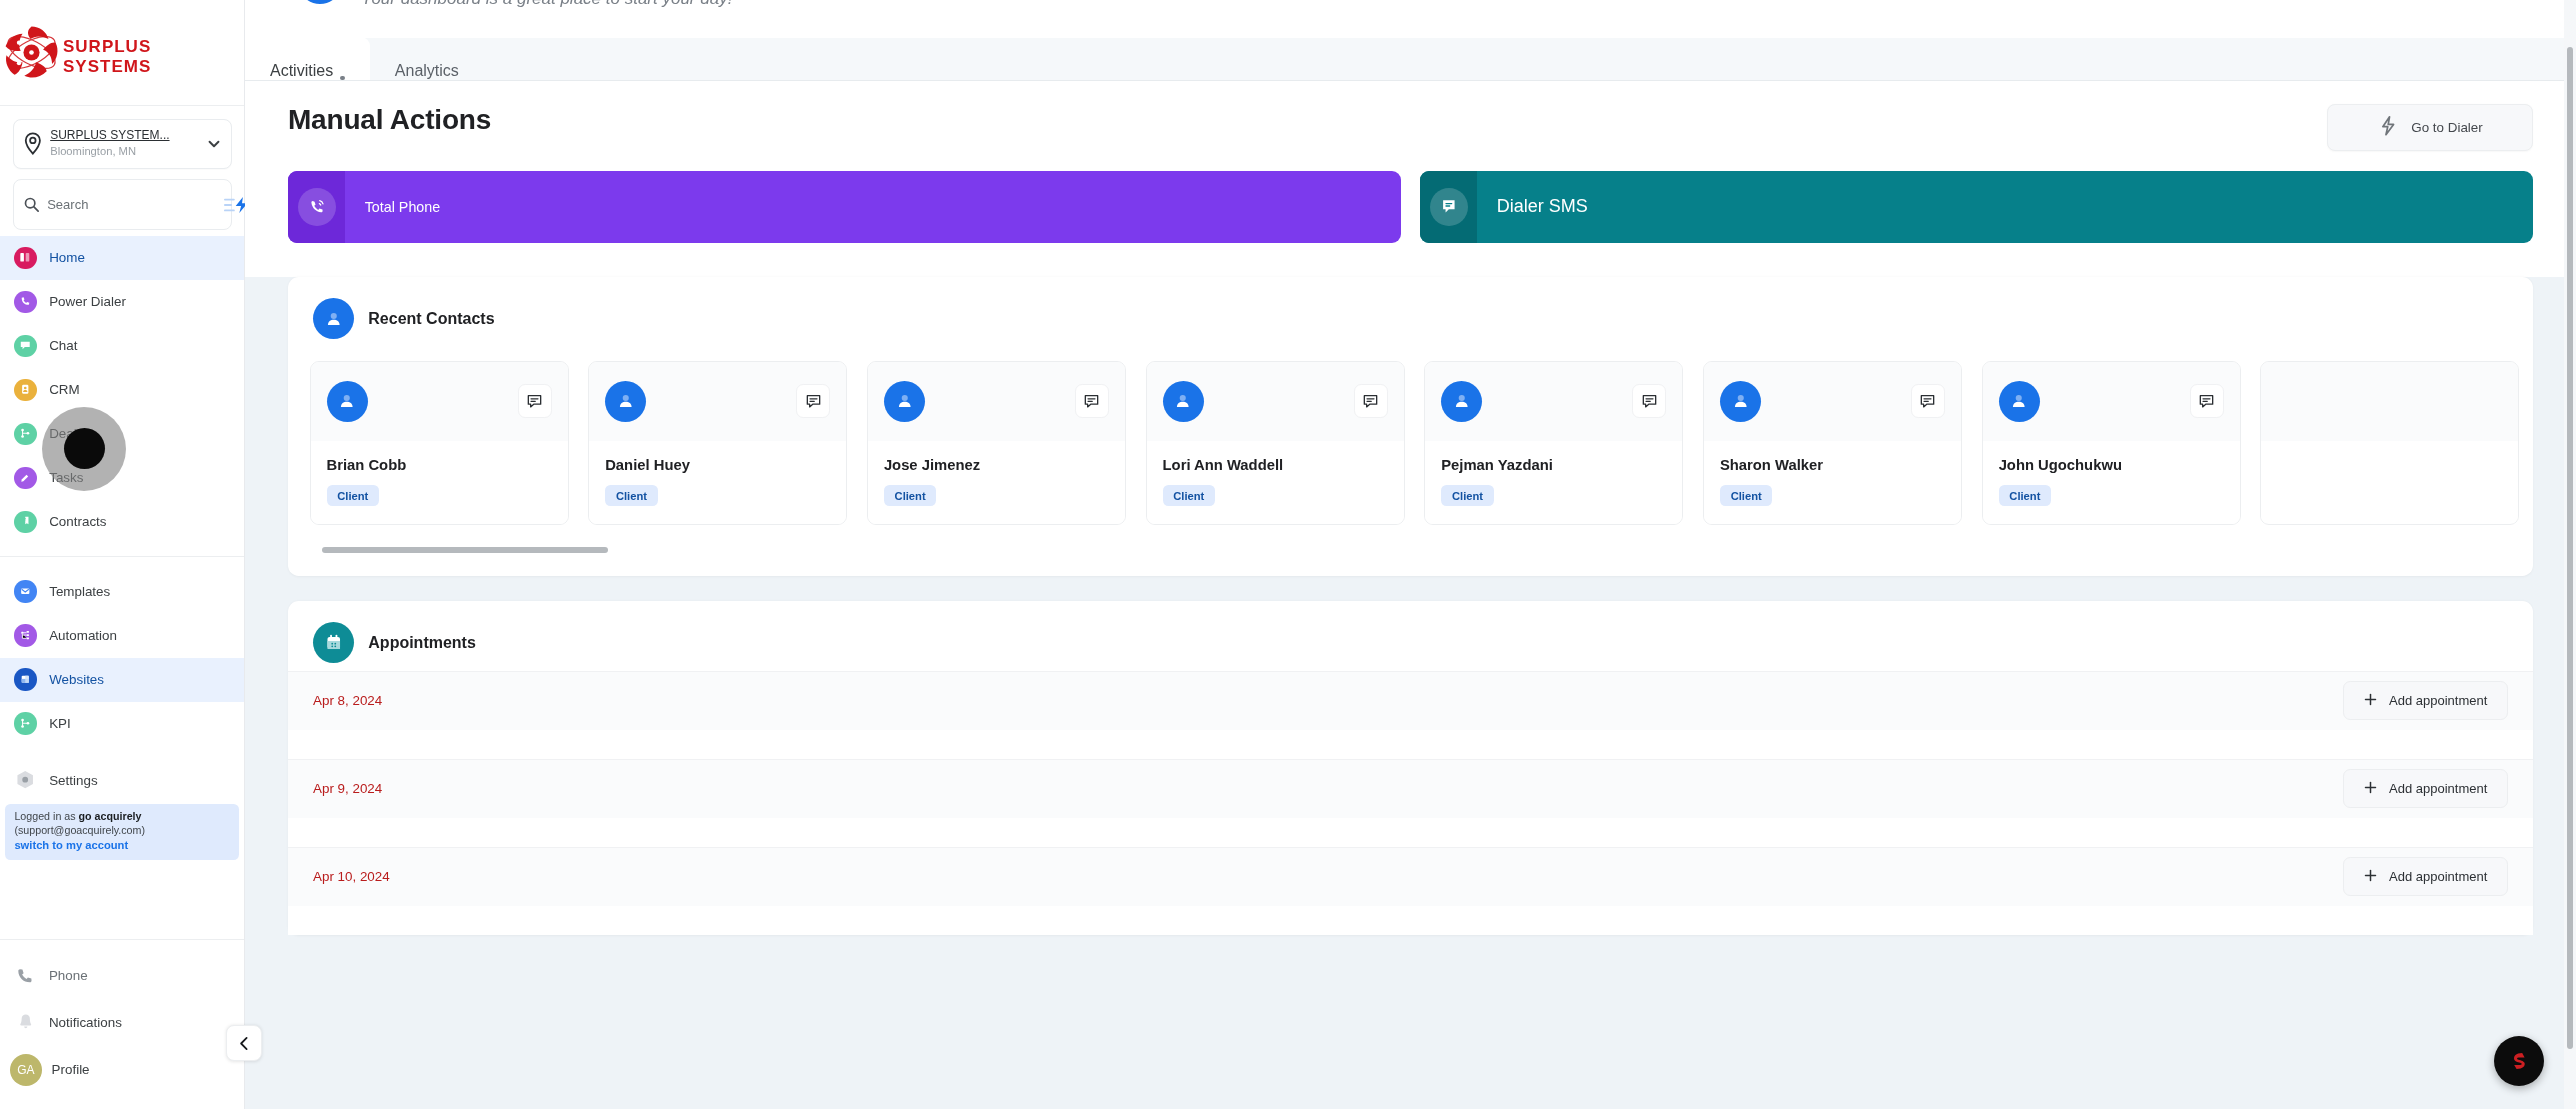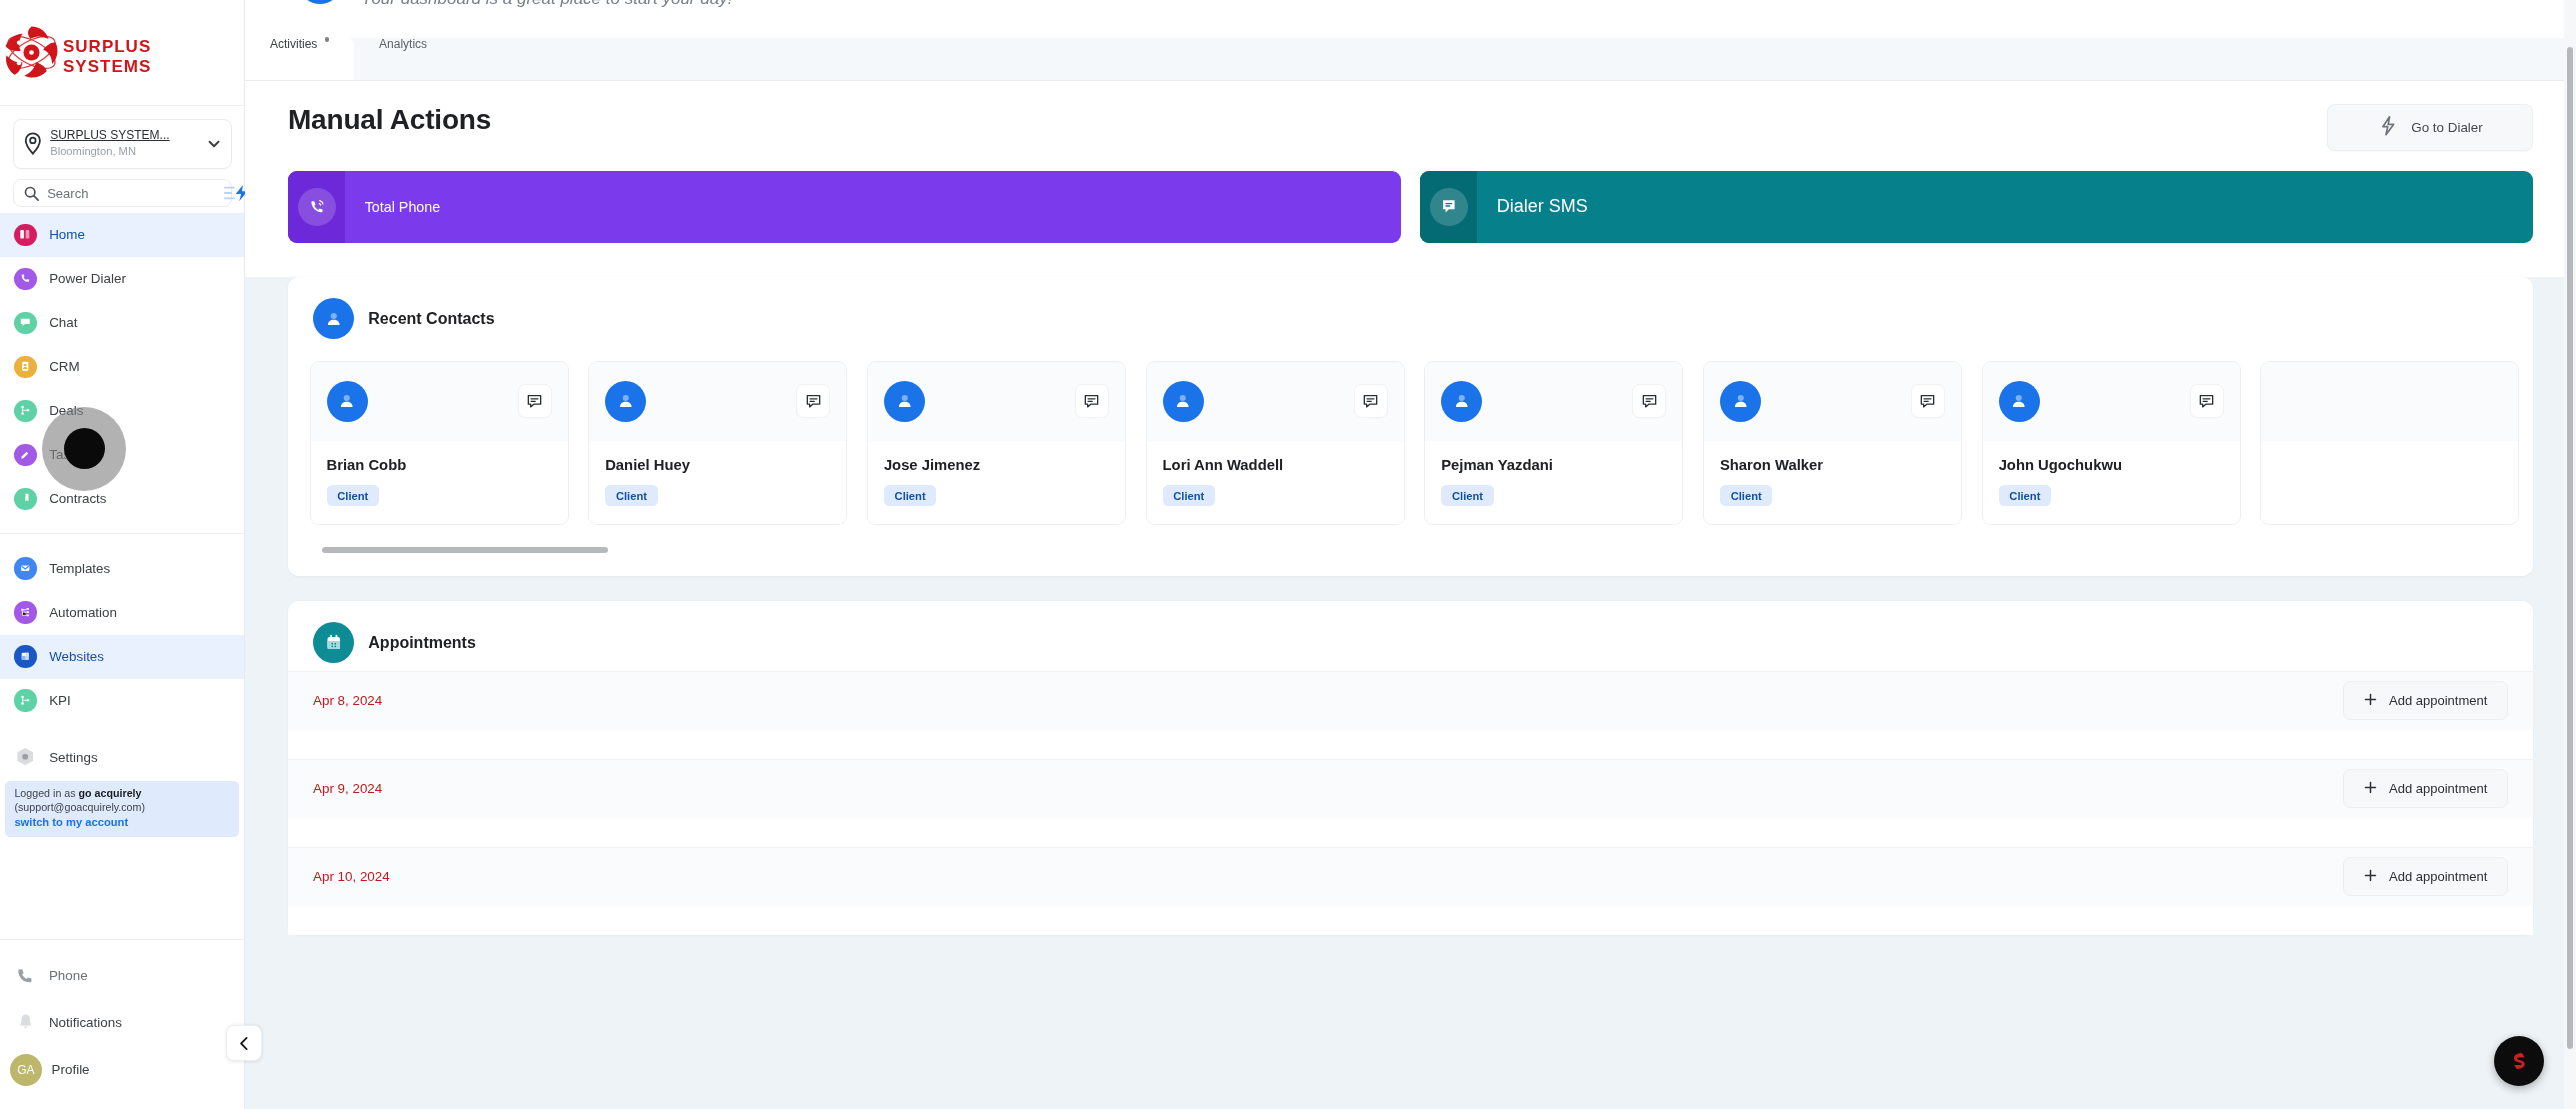--- a/index.html
+++ b/index.html
@@ -36,21 +36,21 @@
     background:#fff; display:flex; align-items:center; padding: 0 9px;
     box-shadow: 0 0.9px 0.9px rgba(0,0,0,.02);
   }
   .loc-pin { width: 19.7px; height:23px; flex:0 0 19.7px; margin-right: 8px; }
   .loc-txt { flex:1 1 auto; min-width:0; }
   .loc-title { font-size: 12px; color:#2b2f33; line-height: 13.4px; white-space:nowrap; overflow:hidden;text-decoration:underline; }
   .loc-sub { font-size: 11.2px; color:#9aa0a6; line-height: 13.4px; margin-top:3px; }
   .chev { width:16px; height:16px; flex:0 0 16px; }
 
   .search-box {
-    margin: 10.7px 12.5px 0; height: 28px;
+    margin: 10.7px 12.5px 0; height: 51px;
     border: 0.9px solid #e9ecef; border-radius: 8px;
     background:#fff; display:flex; align-items:center; padding: 0 10.7px;
   }
   .search-box .mag { width:15px; height:15px; margin-right: 8px; flex:0 0 15px;}
   .search-input {
     flex:1 1 auto; border:none; outline:none; font-size:13px;
     color:#3c4043; font-family:"Liberation Sans", sans-serif; background:transparent;
   }
   .search-input::placeholder { color:#6b7176; }
   .bolt-group { width: 29px; height:18px; flex:0 0 29px; display:flex; align-items:center; justify-content:flex-end;}
@@ -106,22 +106,22 @@
   .top-banner {
     height: 38px; background:#fff; position:relative; overflow:hidden;
   }
   .banner-av { position:absolute; left: 50px; top:-43px; width:50px; height:50px; border-radius:50%;
                background:#1a73e8; border:3.6px solid #fff;}
   .banner-txt { position:absolute; left: 116px; top:-10.7px; font-size:17px; color:#7a8088; font-style: italic; }
 
   .tabbar { height: 43px; background:#f5f8fa; display:flex; align-items:flex-end; position:relative;
             border-bottom: 0.9px solid #e7ebee;}
   .tab {
-    height: 43px; display:flex; align-items:flex-start; padding: 0 25px;
-    font-size: 12px; color:#5b6168; cursor:pointer; position:relative;
+    height: 43px; display:flex; align-items:flex-end; padding: 0 25px;
+    font-size: 16px; color:#5b6168; cursor:pointer; position:relative;
   }
   .tab.active { background:#fff; color:#3c4043; border-top-right-radius:9px; }
   .tab .dot { width:4.5px; height:4.5px; border-radius:50%; background:#7a8088; margin-left:7.2px; }
 
   .page-head { background:#fff; padding: 23px 43px 0; display:flex; align-items:flex-start; }
   .page-title { font-size: 28px; color:#202124; font-weight:bold; letter-spacing:-0.2px; }
   .dialer-btn {
     margin-left:auto; height: 47px; min-width: 206px;
     background:#f7f8fa; border:0.9px solid #eceef0; border-radius:8px;
     display:flex; align-items:center; justify-content:center; gap:12.5px;

